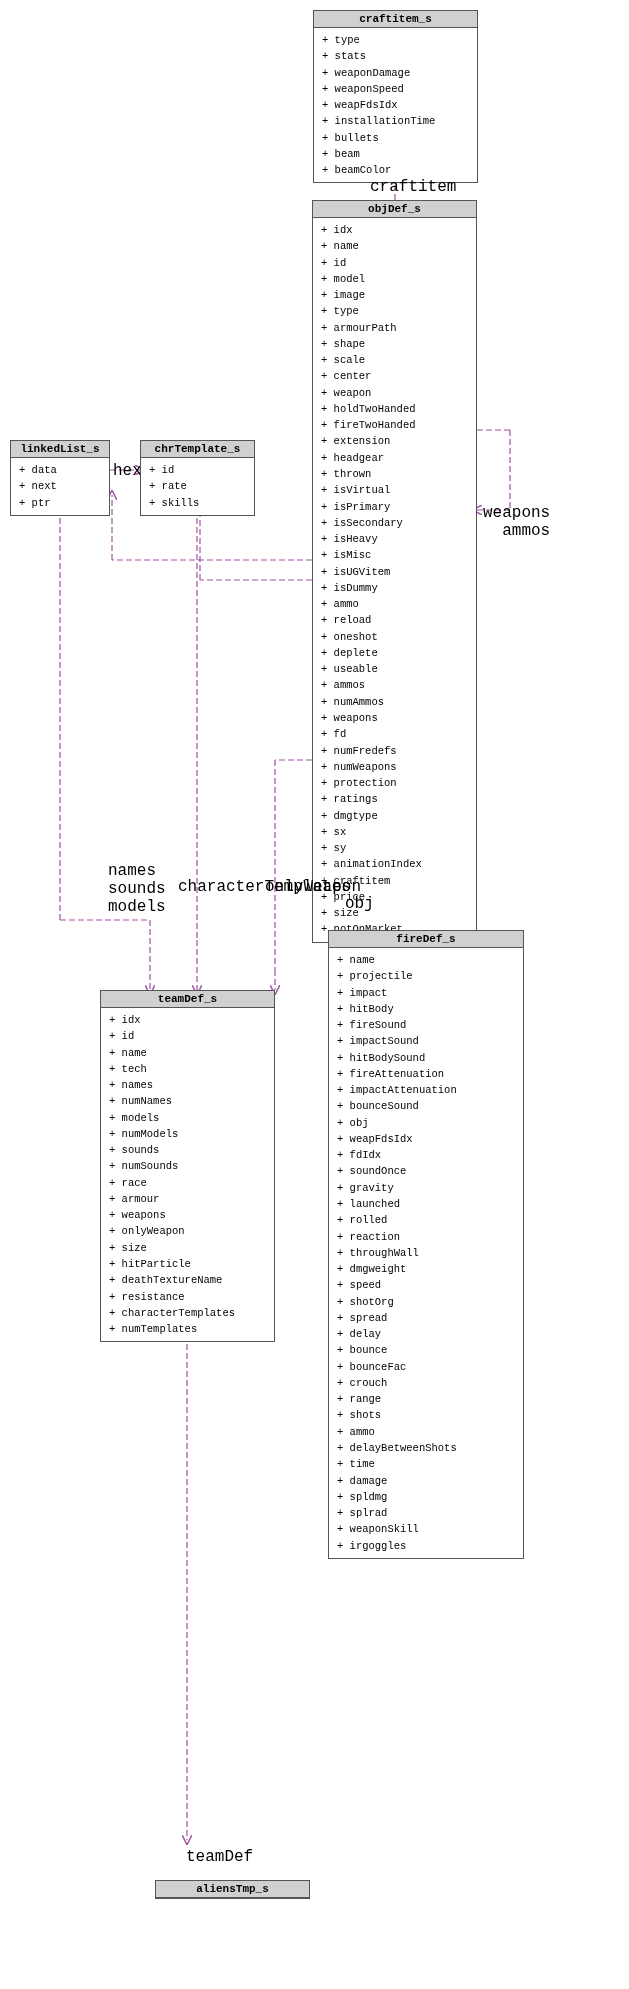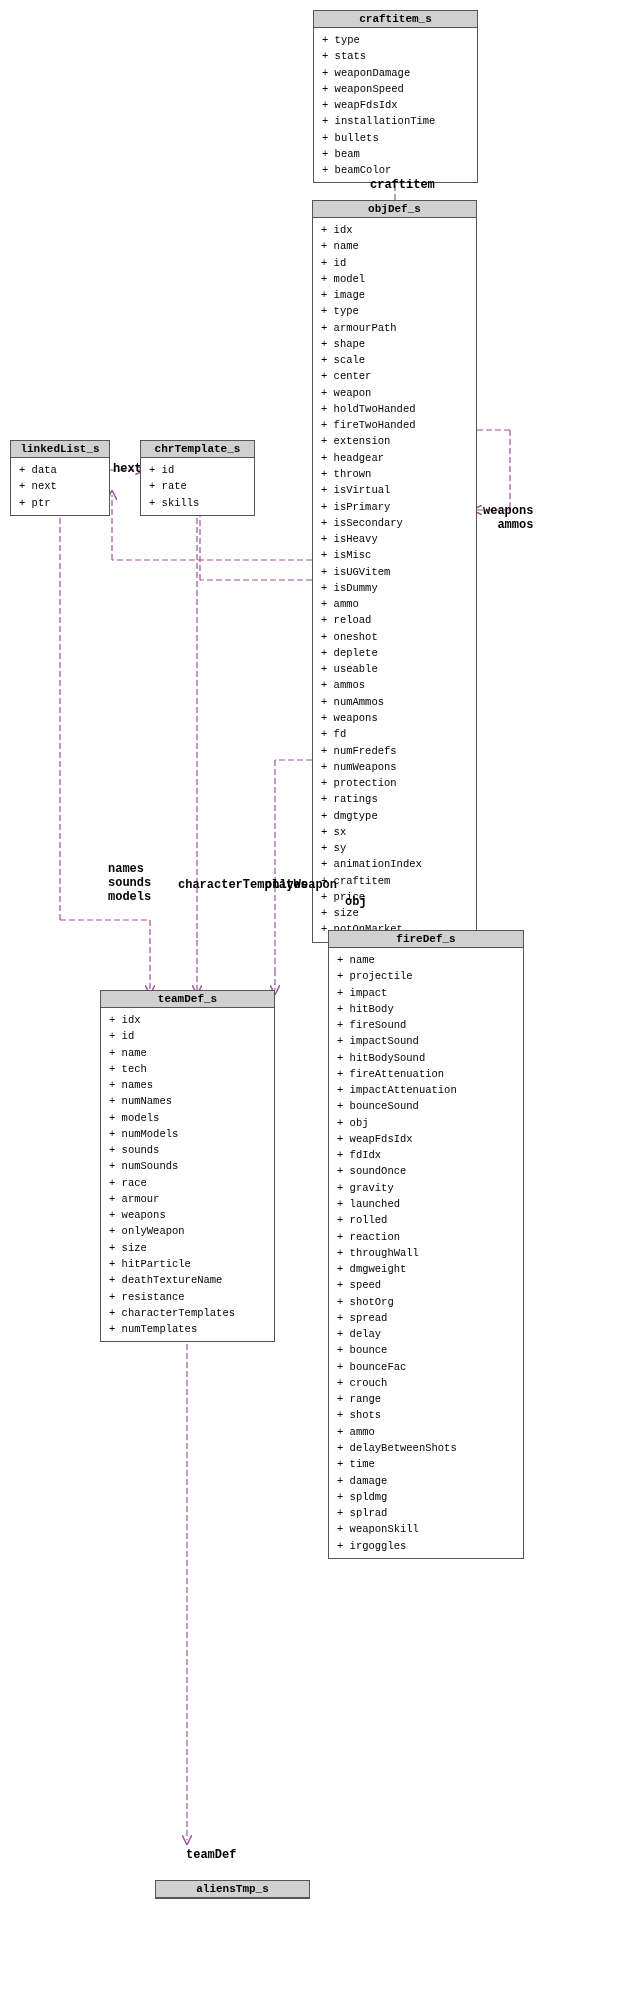--- a/index.html
+++ b/index.html
@@ -41,24 +41,23 @@
     
     .arrows-svg {
       position: absolute;
       top: 0; left: 0;
       width: 629px;
       height: 1989px;
       pointer-events: none;
     }
     .label-text {
       position: absolute;
-      font-size: 12px;
+      font-size: 16px;
       color: #000;
       white-space: pre;
-      font-weight: bold;
     }
   </style>
 </head>
 <body>
 
 <div class="diagram-container">
 
   <svg class="arrows-svg">
     <defs>
       <marker id="arrow-open" markerWidth="8" markerHeight="8" refX="4" refY="4" orient="auto">

